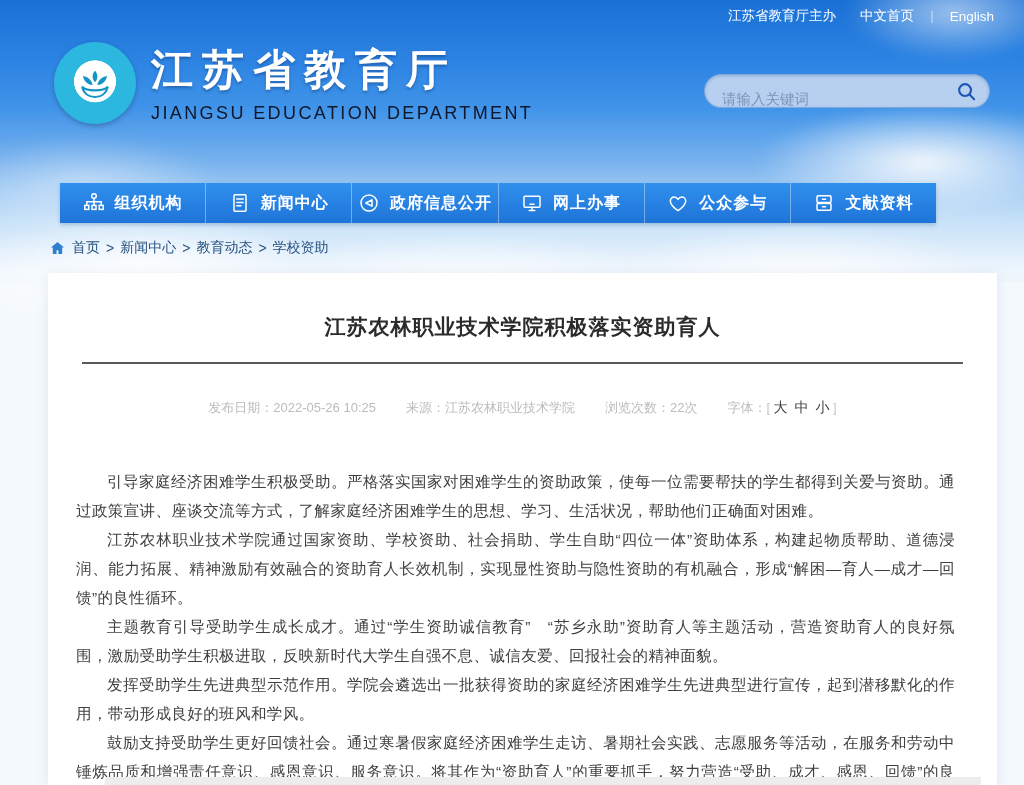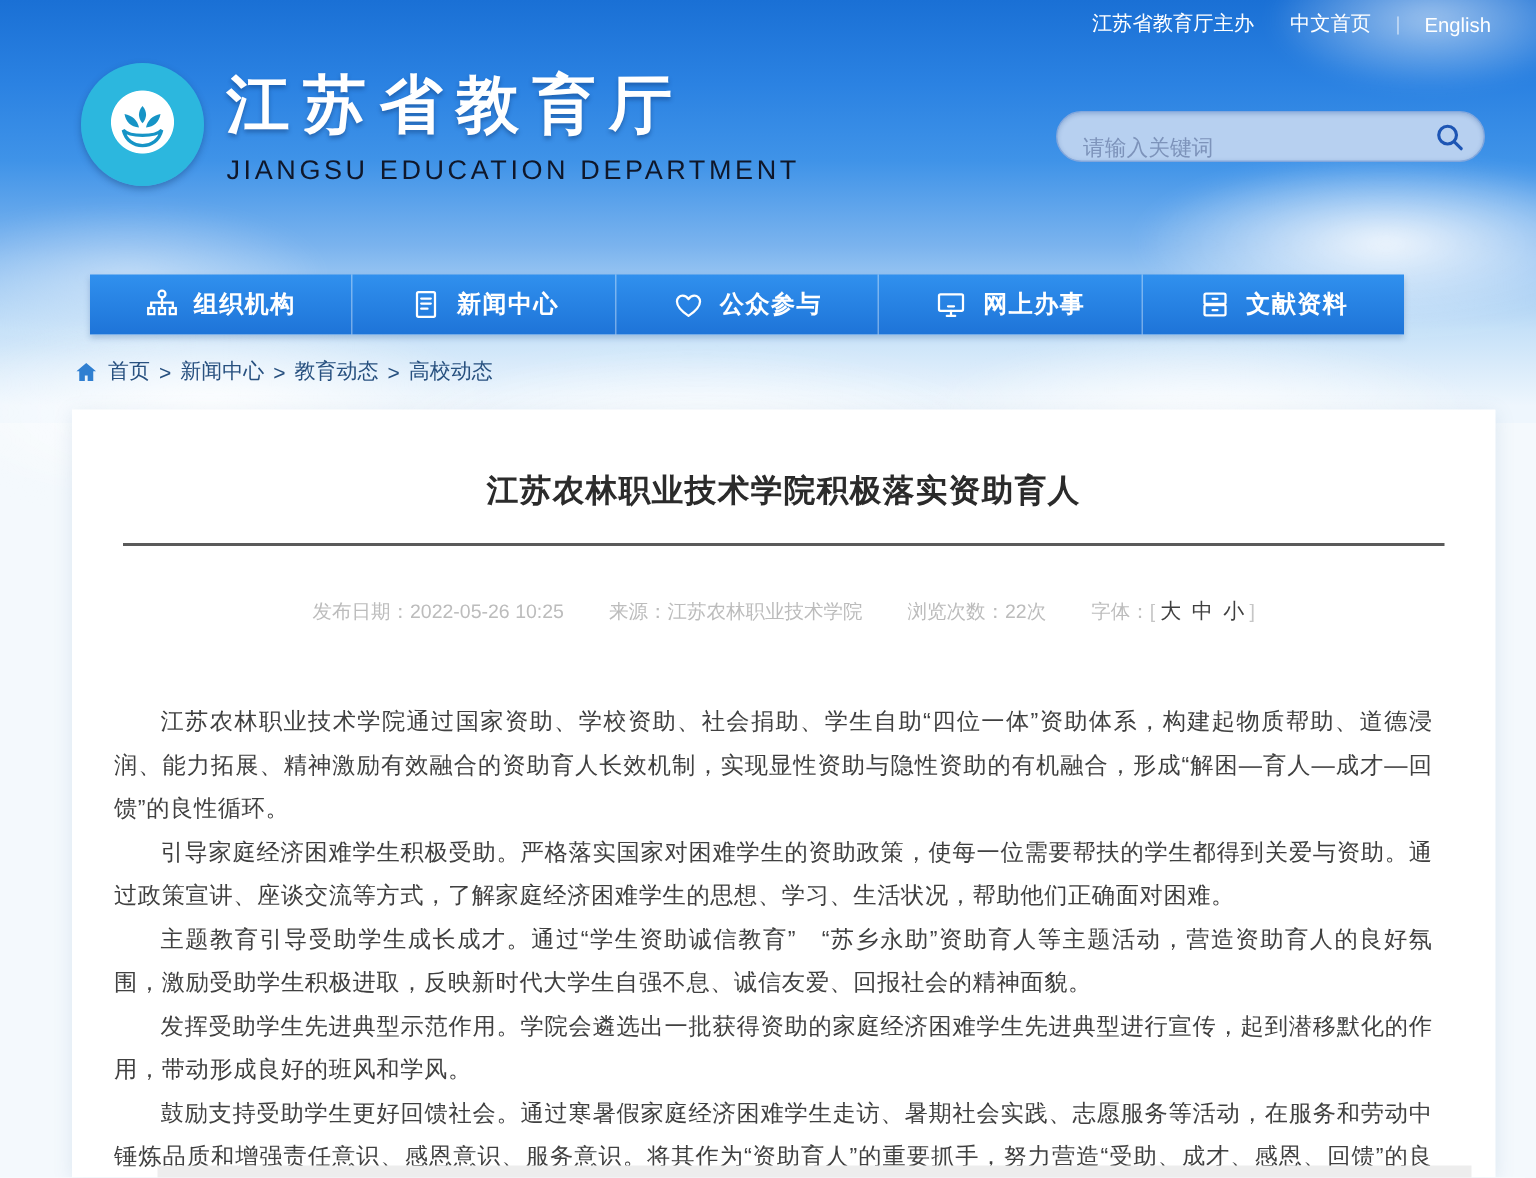--- a/index.html
+++ b/index.html
@@ -134,30 +134,37 @@
     </div>
     <div class="nav-item">
       <svg width="22" height="22" viewBox="0 0 22 22" fill="none" stroke="#fff" stroke-width="1.5" stroke-linecap="round">
         <rect x="5" y="2.8" width="12" height="16.4" rx="1"></rect>
         <path d="M7.8 7h6.4M7.8 10.4h6.4M7.8 13.8h4.2"></path>
       </svg>
       <span>新闻中心</span>
     </div>
     <div class="nav-item">
       <svg width="22" height="22" viewBox="0 0 22 22" fill="none" stroke="#fff" stroke-width="1.5" stroke-linejoin="round">
-        <path d="M11 18.6C5.2 14.7 3.3 11.8 3.3 9 3.3 6.8 5 5.1 7.1 5.1c1.6 0 3 .9 3.9 2.3.9-1.4 2.3-2.3 3.9-2.3 2.1 0 3.8 1.7 3.8 3.9 0 2.8-1.9 5.7-7.7 9.6z"></path>
-      </svg>
-      <span>公众参与</span>
+        <circle cx="11" cy="11" r="8"></circle>
+        <path d="M14 7.8L7.8 11l6.2 3.2z"></path>
+      </svg>
+      <span>政府信息公开</span>
     </div>
     <div class="nav-item">
       <svg width="22" height="22" viewBox="0 0 22 22" fill="none" stroke="#fff" stroke-width="1.5" stroke-linecap="round">
         <rect x="3" y="4.2" width="16" height="11" rx="1"></rect>
         <path d="M9 12.2h4M8.2 18.6h5.6M11 15.2v3.4"></path>
       </svg>
       <span>网上办事</span>
+    </div>
+    <div class="nav-item">
+      <svg width="22" height="22" viewBox="0 0 22 22" fill="none" stroke="#fff" stroke-width="1.5" stroke-linejoin="round">
+        <path d="M11 18.6C5.2 14.7 3.3 11.8 3.3 9 3.3 6.8 5 5.1 7.1 5.1c1.6 0 3 .9 3.9 2.3.9-1.4 2.3-2.3 3.9-2.3 2.1 0 3.8 1.7 3.8 3.9 0 2.8-1.9 5.7-7.7 9.6z"></path>
+      </svg>
+      <span>公众参与</span>
     </div>
     <div class="nav-item">
       <svg width="22" height="22" viewBox="0 0 22 22" fill="none" stroke="#fff" stroke-width="1.5" stroke-linecap="round">
         <rect x="4" y="3.8" width="14" height="6.8" rx="1"></rect>
         <rect x="4" y="11.4" width="14" height="6.8" rx="1"></rect>
         <path d="M9.4 7.2h3.2M9.4 14.8h3.2"></path>
       </svg>
       <span>文献资料</span>
     </div>
   </nav>
@@ -165,39 +172,39 @@
   <div class="breadcrumb">
     <svg width="15" height="14" viewBox="0 0 16 15" style="margin-right:3px">
       <path d="M8 1L1 7h2v7h4v-4h2v4h4V7h2z" fill="#2f7fd1"></path>
     </svg>
     <span class="crumb">首页</span>
     <span class="sep">&gt;</span>
     <span class="crumb">新闻中心</span>
     <span class="sep">&gt;</span>
     <span class="crumb">教育动态</span>
     <span class="sep">&gt;</span>
-    <span class="crumb">高校动态</span>
+    <span class="crumb">学校资助</span>
   </div>
 
   <div class="card">
     <div class="title-wrap">
       <h1 class="article-title">江苏农林职业技术学院积极落实资助育人</h1>
       <div class="title-divider"></div>
       <div class="meta">
         <span class="grp"><span>发布日期：</span><span>2022-05-26 10:25</span></span>
         <span class="grp"><span>来源：</span><span>江苏农林职业技术学院</span></span>
         <span class="grp"><span>浏览次数：</span><span>22次</span></span>
         <span class="grp font-ctl">
           <span>字体：</span><span class="br">[</span><span class="sz">大</span><span class="sz">中</span><span class="sz">小</span><span class="br">]</span>
         </span>
       </div>
     </div>
     <div class="body-wrap">
+      <p>引导家庭经济困难学生积极受助。严格落实国家对困难学生的资助政策，使每一位需要帮扶的学生都得到关爱与资助。通过政策宣讲、座谈交流等方式，了解家庭经济困难学生的思想、学习、生活状况，帮助他们正确面对困难。</p>
       <p>江苏农林职业技术学院通过国家资助、学校资助、社会捐助、学生自助“四位一体”资助体系，构建起物质帮助、道德浸润、能力拓展、精神激励有效融合的资助育人长效机制，实现显性资助与隐性资助的有机融合，形成“解困—育人—成才—回馈”的良性循环。</p>
-      <p>引导家庭经济困难学生积极受助。严格落实国家对困难学生的资助政策，使每一位需要帮扶的学生都得到关爱与资助。通过政策宣讲、座谈交流等方式，了解家庭经济困难学生的思想、学习、生活状况，帮助他们正确面对困难。</p>
       <p>主题教育引导受助学生成长成才。通过“学生资助诚信教育”　“苏乡永助”资助育人等主题活动，营造资助育人的良好氛围，激励受助学生积极进取，反映新时代大学生自强不息、诚信友爱、回报社会的精神面貌。</p>
       <p>发挥受助学生先进典型示范作用。学院会遴选出一批获得资助的家庭经济困难学生先进典型进行宣传，起到潜移默化的作用，带动形成良好的班风和学风。</p>
       <p>鼓励支持受助学生更好回馈社会。通过寒暑假家庭经济困难学生走访、暑期社会实践、志愿服务等活动，在服务和劳动中锤炼品质和增强责任意识、感恩意识、服务意识。将其作为“资助育人”的重要抓手，努力营造“受助、成才、感恩、回馈”的良好氛围。</p>
     </div>
     <div class="footer-bar"></div>
   </div>
 
 </div>
 
 </body></html>

